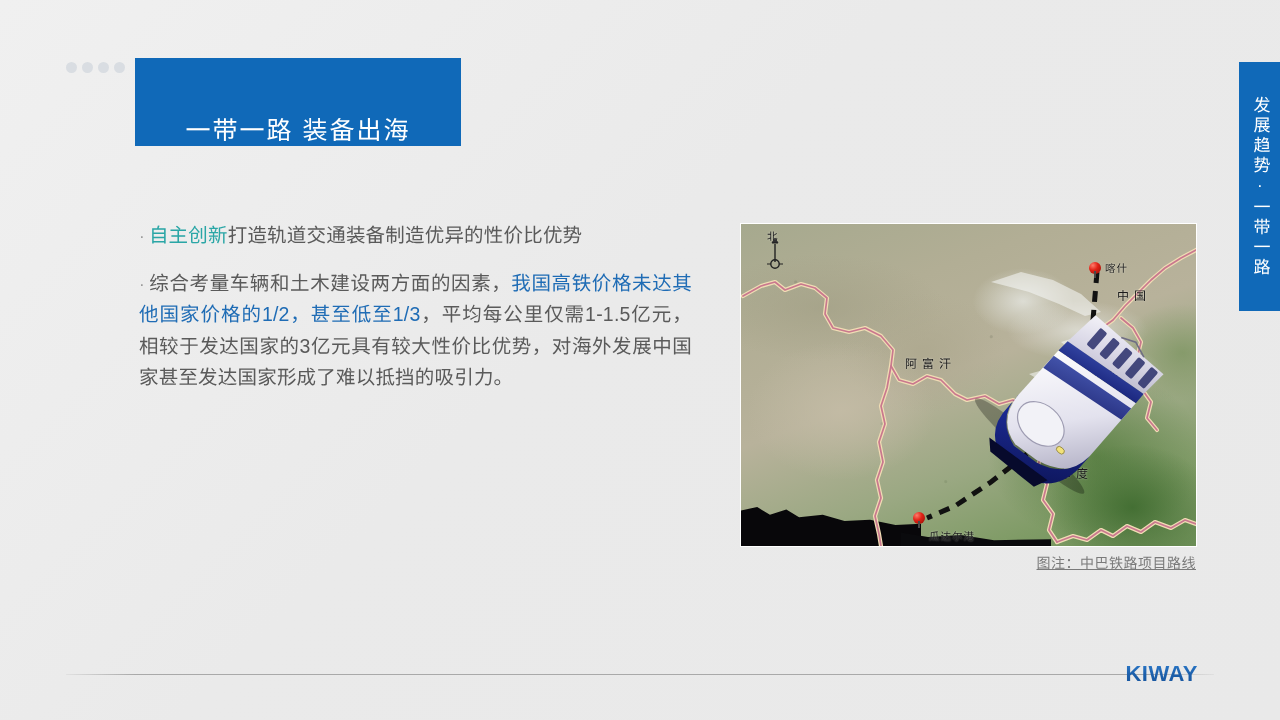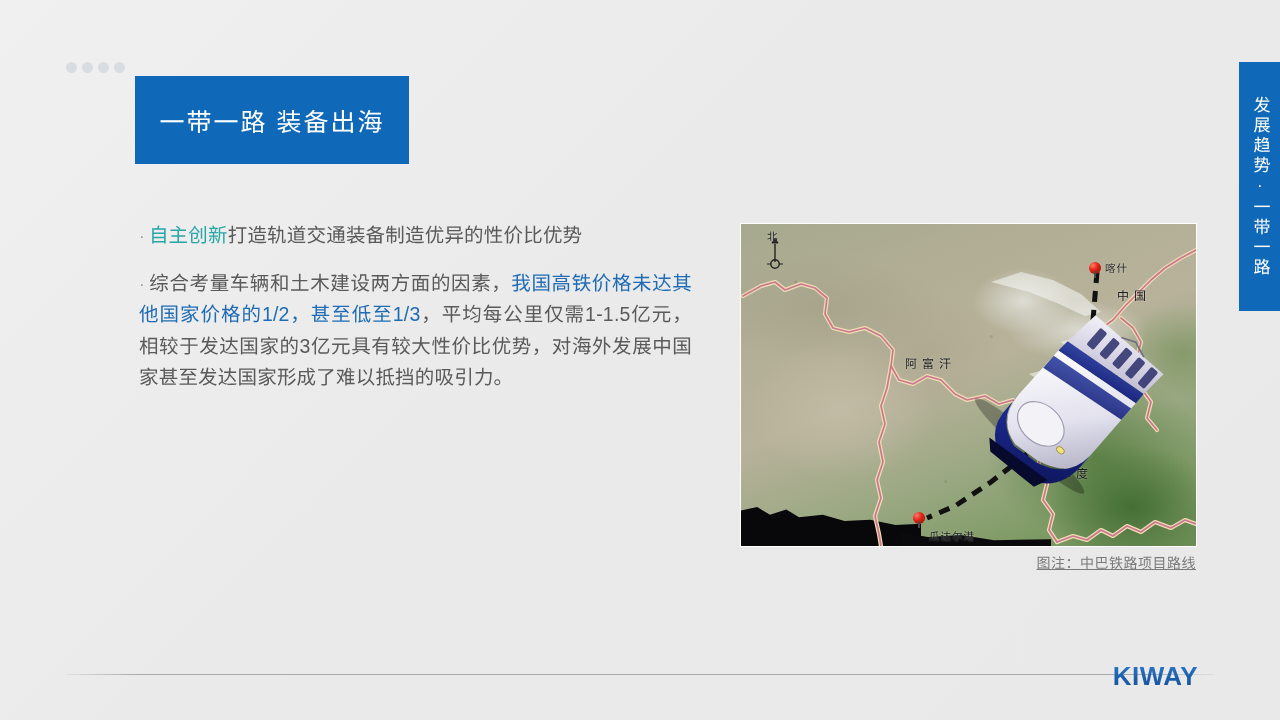--- a/index.html
+++ b/index.html
@@ -35,26 +35,26 @@
     width: 11px;
     height: 11px;
     border-radius: 50%;
     background: #d9dde2;
   }
 
   
   .title-box {
     position: absolute;
     left: 135px;
-    top: 76px;
-    width: 274px;
+    top: 58px;
+    width: 326px;
     height: 88px;
     background: #1069b8;
     display: flex;
-    align-items: center;
+    align-items: flex-end;
     justify-content: center;
   }
   .title-box .title-text {
     color: #ffffff;
     font-size: 25px;
     letter-spacing: 2px;
     white-space: nowrap;
     font-weight: 400;
   }
 
@@ -237,21 +237,21 @@
     left: 66px;
     right: 66px;
     top: 674px;
     height: 1px;
     background: linear-gradient(to right, rgba(170,170,170,0.15), #a9a9a9 6%, #a9a9a9 94%, rgba(170,170,170,0.15));
   }
   .logo {
     position: absolute;
     right: 82px;
     top: 661px;
-    font-size: 26px;
+    font-size: 22px;
     font-weight: 700;
     letter-spacing: 0.5px;
     background: linear-gradient(to bottom, #2f7fd0 0%, #1c5fab 52%, #17539a 100%);
     -webkit-background-clip: text;
     background-clip: text;
     color: transparent;
     font-family: "Liberation Sans", sans-serif;
   }
 </style>
 </head>

